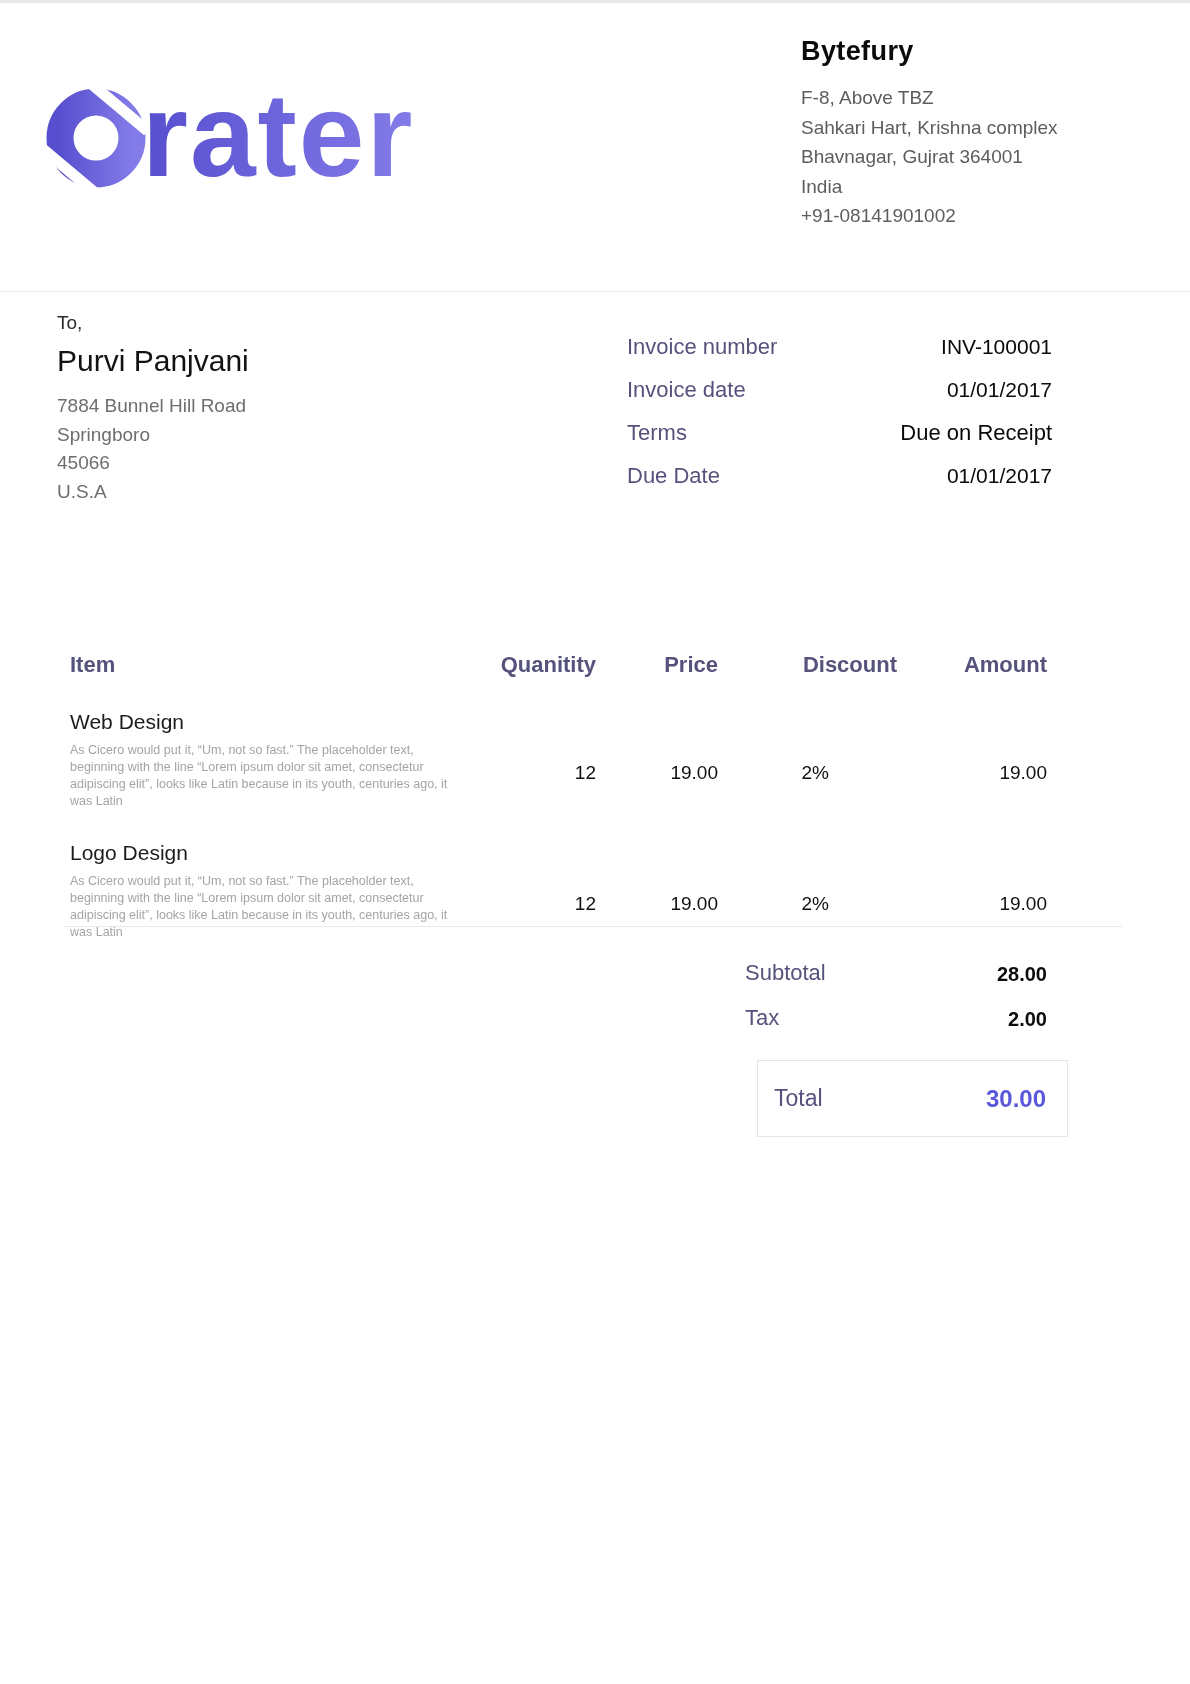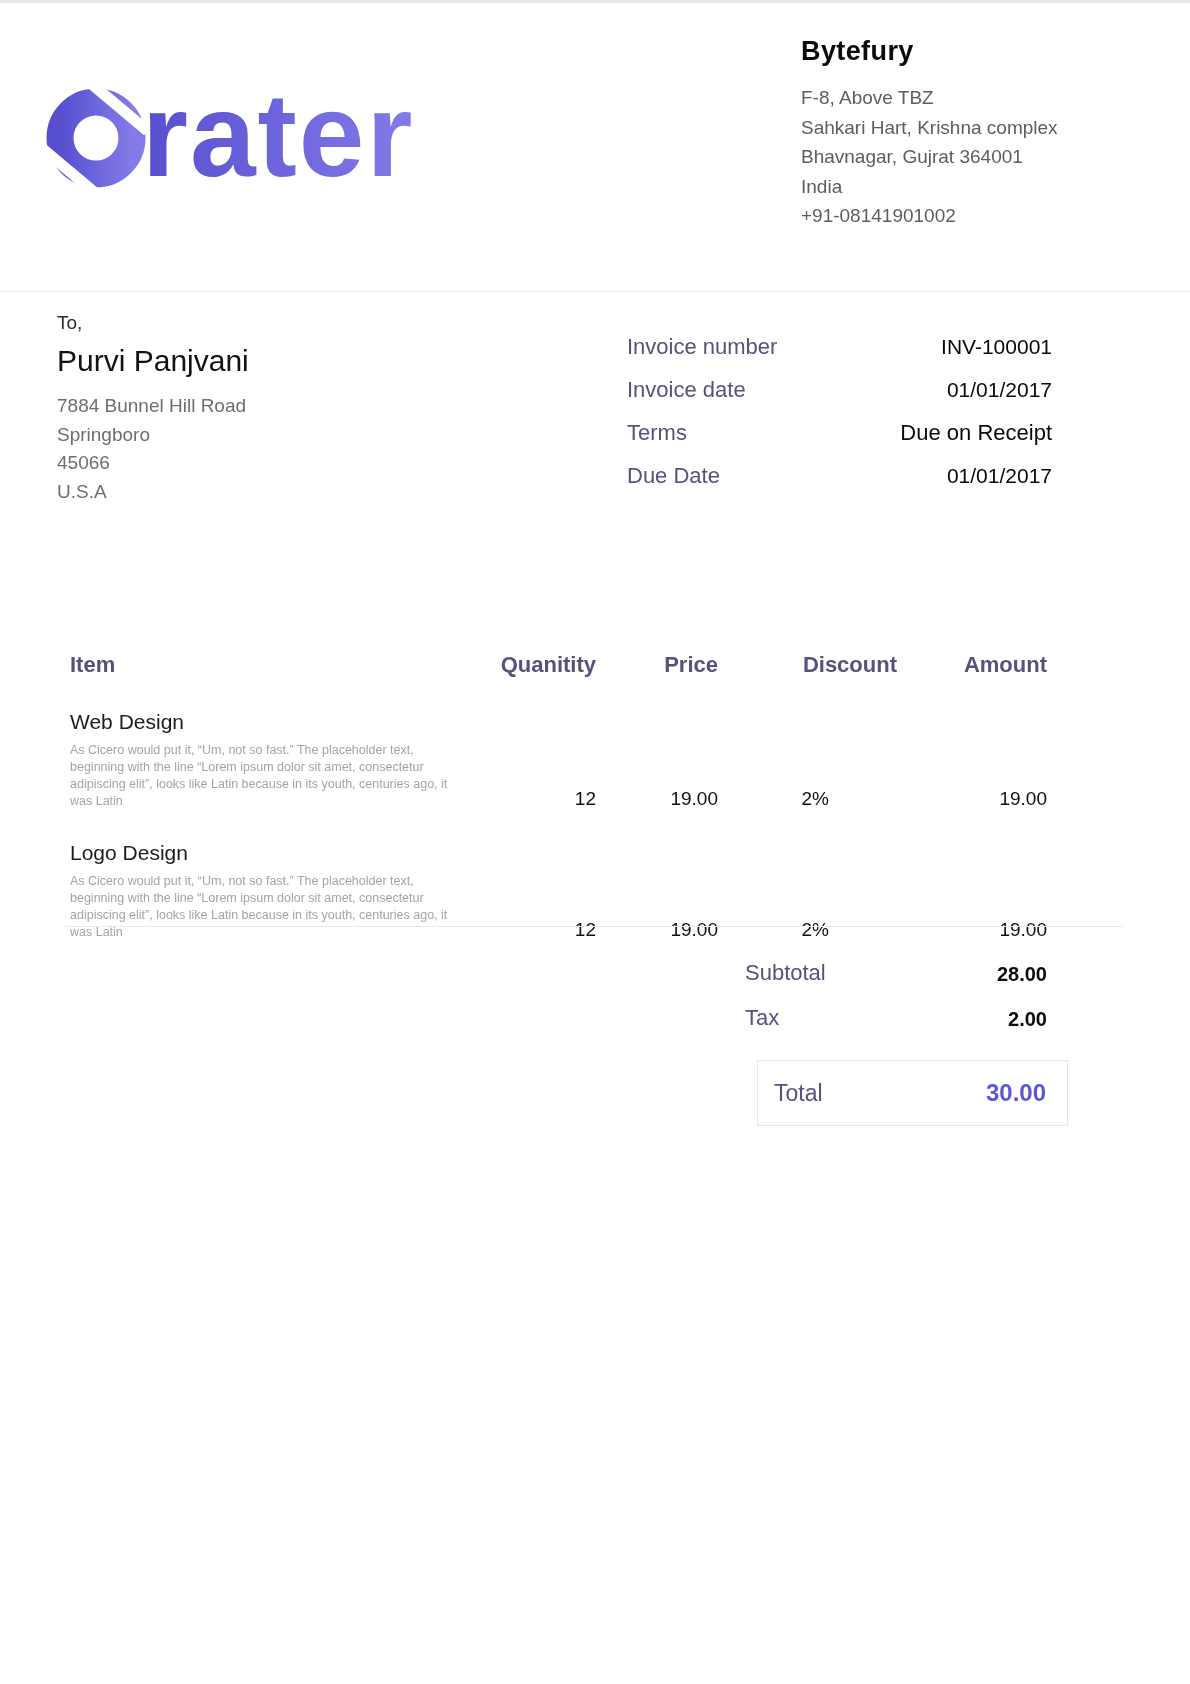--- a/index.html
+++ b/index.html
@@ -21,21 +21,21 @@
   .to-label{font-size:19px;color:#2b2b2b;margin-bottom:10px;}
   .to-name{font-size:30px;font-weight:500;color:#121212;margin-bottom:14px;}
   .to-line{font-size:19px;color:#6e6e6e;line-height:28.5px;}
   
   .meta{position:absolute;left:627px;top:334px;width:425px;}
   .meta-row{display:flex;justify-content:space-between;align-items:baseline;margin-bottom:17px;}
   .meta-label{font-size:22px;color:#55527c;}
   .meta-value{font-size:21px;color:#0a0a0a;}
   .meta-value.big{font-size:22px;font-weight:500;}
   
-  .thead,.trow{position:absolute;left:70px;right:143px;display:flex;align-items:flex-end;}
+  .thead,.trow{position:absolute;left:70px;right:143px;display:flex;align-items:center;}
   .thead{top:652px;}
   .th{font-size:22px;font-weight:700;color:#55527c;}
   .col-item{flex:1;}
   .col-qty{width:126px;text-align:right;}
   .col-price{width:122px;text-align:right;}
   .col-disc{width:179px;text-align:right;}
   .col-amt{width:150px;text-align:right;}
   .row1{top:710px;}
   .row2{top:817px;margin-top:24px;}
   .item-name{font-size:21px;color:#1c1c1c;margin-bottom:8px;}
@@ -43,21 +43,21 @@
   .cell{font-size:19px;color:#101010;padding-top:26px;box-sizing:border-box;}
   .cell.disc{padding-right:68px;}
   .divider{position:absolute;left:65px;right:68px;top:926px;height:1px;background:#e9e9e9;}
   
   .tot-row{position:absolute;left:745px;width:302px;display:flex;justify-content:space-between;align-items:flex-end;}
   .tot-sub{top:960px;}
   .tot-tax{top:1005px;}
   .tot-label{font-size:22px;color:#55527c;}
   .tot-value{font-size:20px;font-weight:700;color:#0c0c0c;}
   .total-box{
-    position:absolute;left:757px;top:1060px;width:311px;height:66px;
+    position:absolute;left:757px;top:1060px;width:311px;height:77px;
     border:1px solid #e6e6e6;box-sizing:border-box;background:#fff;
     display:flex;justify-content:space-between;align-items:center;
     padding:0 21px 0 16px;
   }
   .total-label{font-size:23px;color:#55527c;}
   .total-value{font-size:24px;font-weight:700;color:#5b57da;}
 </style>
 </head>
 <body>
 

